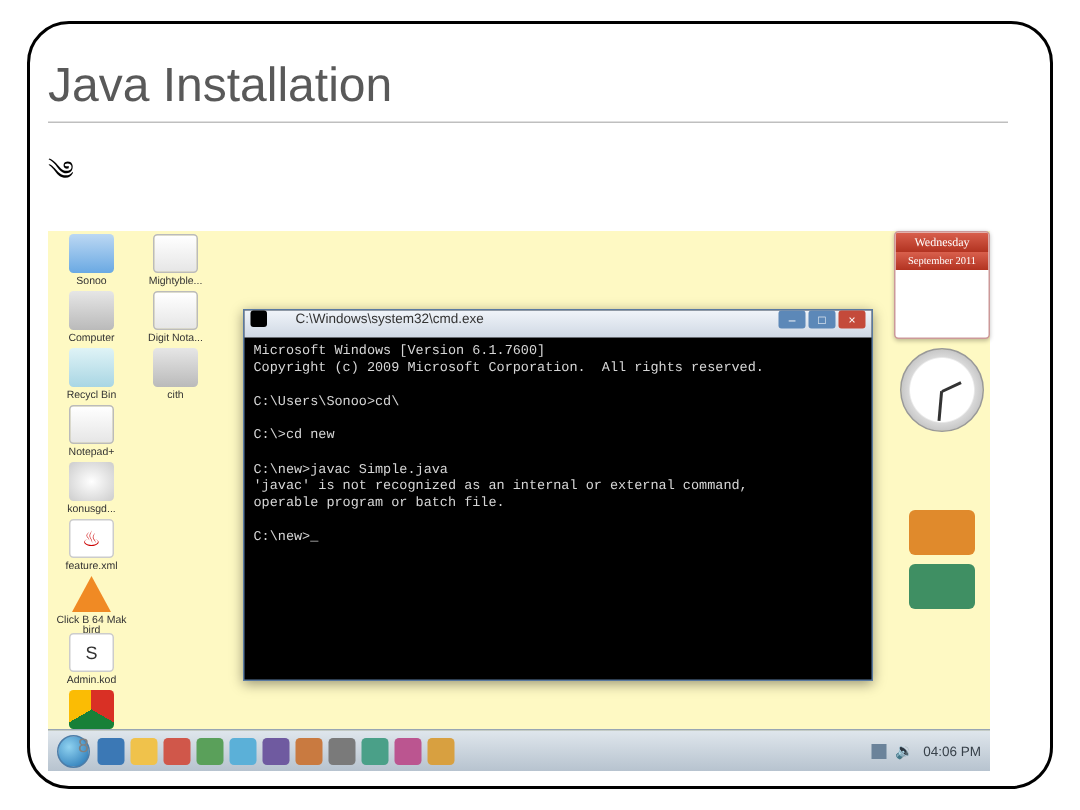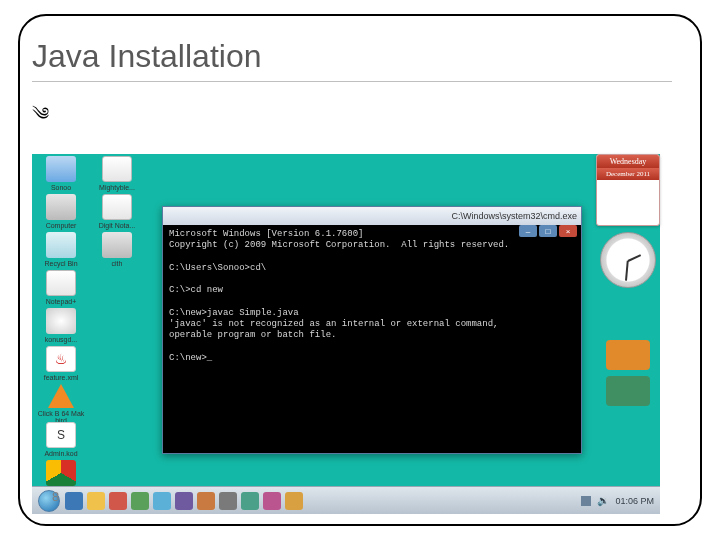--- a/index.html
+++ b/index.html
@@ -25,21 +25,21 @@
     margin-bottom: 4px;
   }
   .hr { border: none; border-top: 1px solid #bfbfbf; margin: 6px 0 12px 0; }
   .bullet-row { display: flex; align-items: center; gap: 6px; margin-bottom: 10px; }
   .bullet-icon { font-size: 18px; color: #000; }
   .bullet-text { font-size: 20px; color: #000; }
 
   .desktop {
     position: relative;
     width: 628px; height: 360px;
-    background: #14b8a6;
+    background: #fef9c3;
   }
 
   
   .dicon {
     position: absolute;
     width: 54px;
     text-align: center;
     font-size: 7px;
     color: #333;
     line-height: 1;
@@ -65,25 +65,24 @@
     position: absolute;
     left: 130px; top: 52px;
     width: 420px; height: 248px;
     background: #000;
     border: 1px solid #5a7aa0;
     box-shadow: 0 2px 8px rgba(0,0,0,.4);
   }
   .cmdtitle {
     height: 18px;
     background: linear-gradient(#f0f4f9,#cfd8e4);
-    display: flex; align-items: flex-end;
+    display: flex; align-items: flex-start;
     font-size: 9px; color: #333;
     padding: 0 4px;
-    gap: 4px;
-    flex-direction: column;
+    gap: 19px;
   }
   .cmdtitle .ico { width:11px;height:11px;background:#000;border-radius:2px; }
   .winbtns { margin-left:auto; display:flex; gap:2px; }
   .winbtns span { width:18px;height:12px;border-radius:2px;display:flex;align-items:center;justify-content:center;font-size:8px;color:#fff;}
   .wb-min{background:#5c88b8;} .wb-max{background:#5c88b8;} .wb-close{background:#c44a3a;}
   .cmdbody {
     padding: 4px 6px;
     color: #d6d6d6;
     font-family: "Consolas","Courier New",monospace;
     font-size: 9px;
@@ -150,21 +149,21 @@
   <div class="title">Java Installation</div>
   <hr class="hr">
   <div class="bullet-row">
     <span class="bullet-icon">༄</span>
   </div>
 
   <div class="desktop">
 
     <div class="calendar">
       <div class="chead">Wednesday</div>
-      <div class="cfoot">December 2011</div>
+      <div class="cfoot">September 2011</div>
     </div>
     <div class="clock"></div>
     <div class="gad gad1"></div>
     <div class="gad gad2"></div>
 
     <div class="cmdwin">
       <div class="cmdtitle">
         <span class="ico"></span>
         <span>C:\Windows\system32\cmd.exe</span>
         <span class="winbtns">
@@ -251,19 +250,19 @@
           <span style="background: rgb(111, 90, 160);"></span>
           <span style="background: rgb(201, 122, 64);"></span>
           <span style="background: rgb(122, 122, 122);"></span>
           <span style="background: rgb(74, 160, 136);"></span>
           <span style="background: rgb(187, 85, 144);"></span>
           <span style="background: rgb(216, 160, 64);"></span>
         </div>
       <div class="tray">
         <span class="net"></span>
         <span class="vol">🔉</span>
-        <span>01:06 PM</span>
+        <span>04:06 PM</span>
       </div>
     </div>
   </div>
 
   <div class="pagenum">8</div>
 </div>
 
 </body></html>

